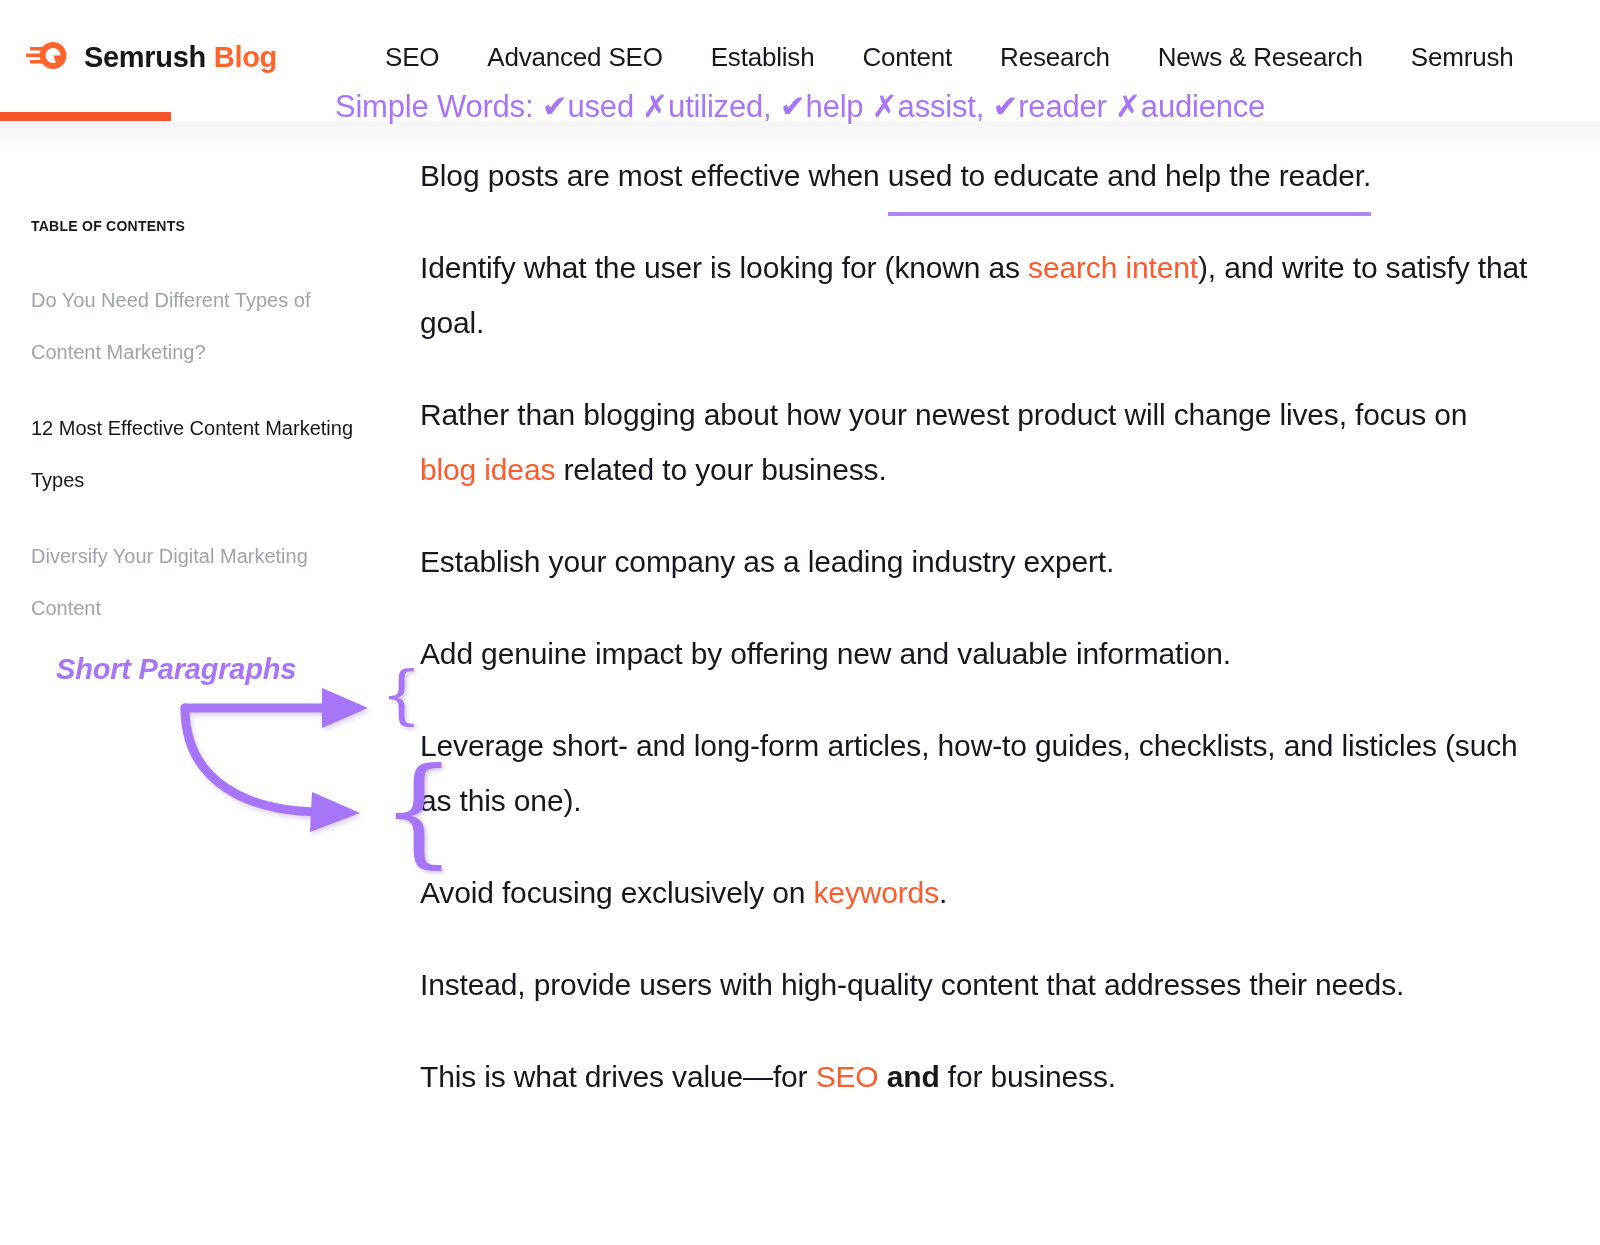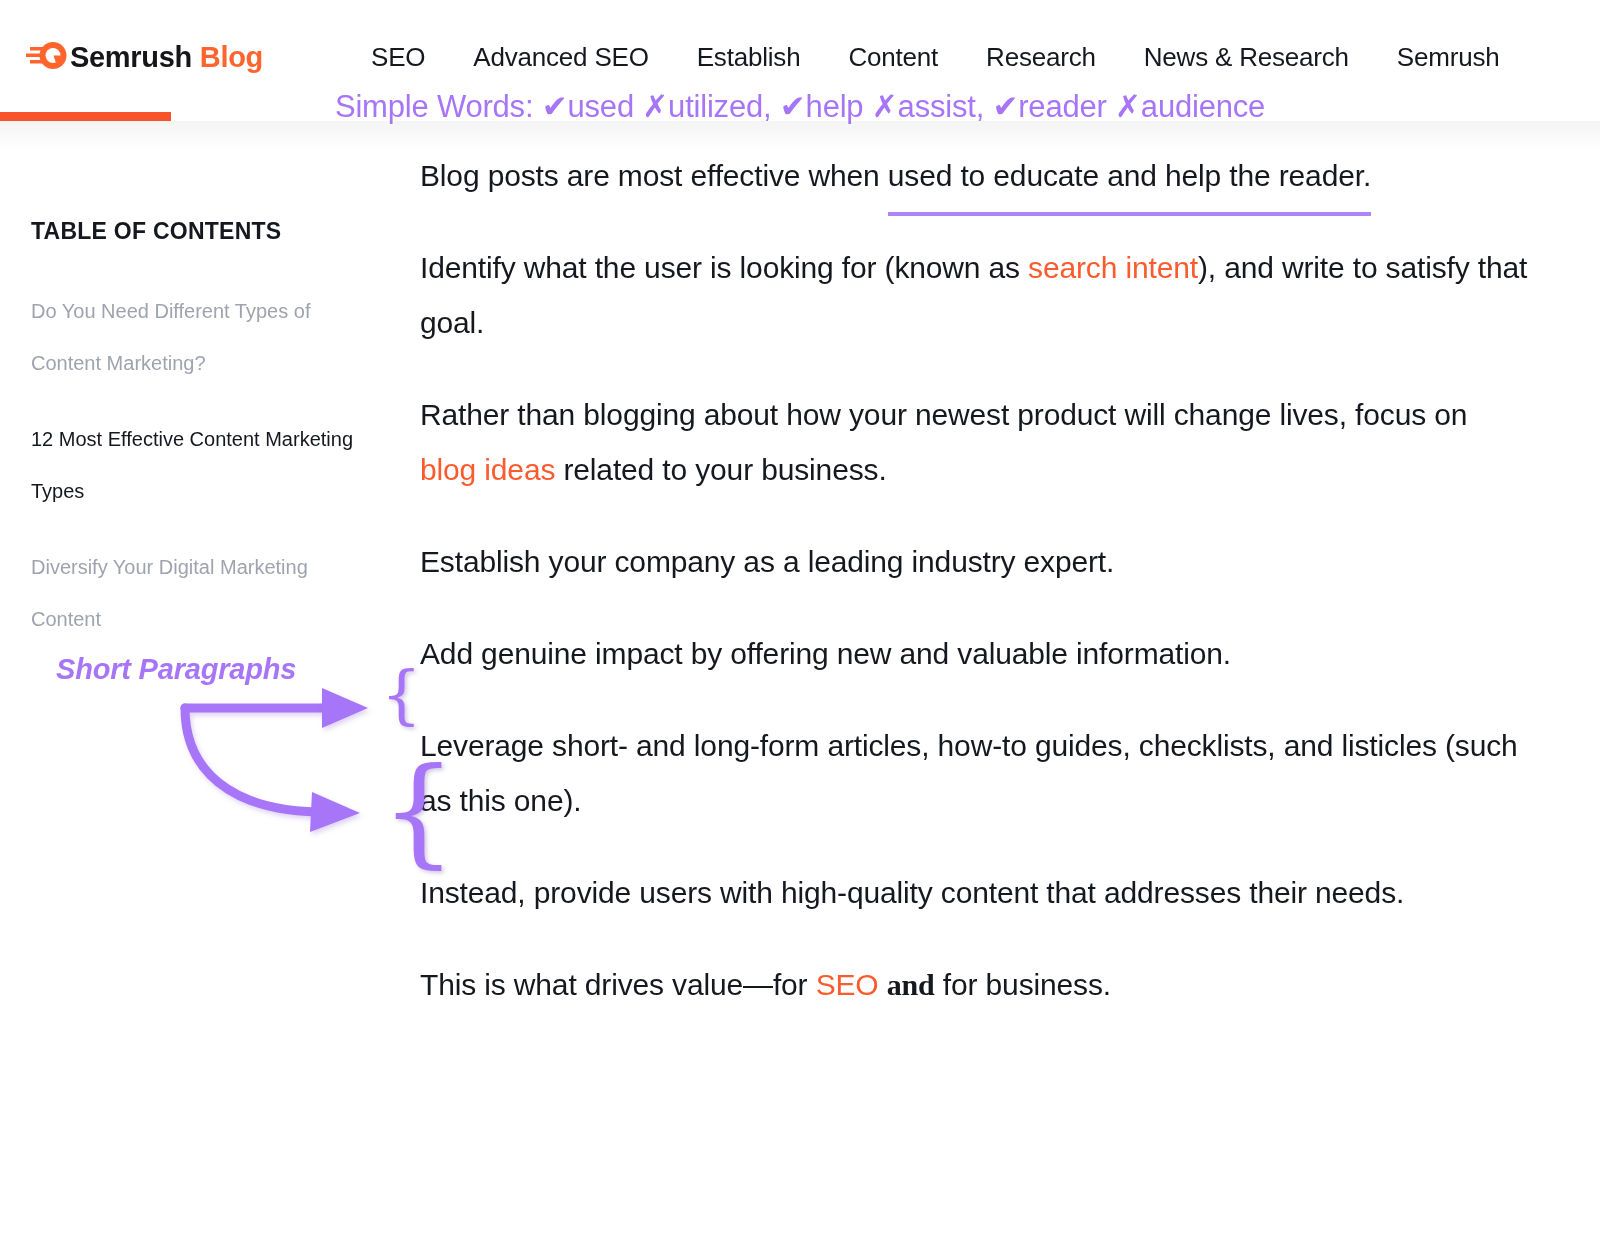--- a/index.html
+++ b/index.html
@@ -21,21 +21,21 @@
     background: #ffffff;
     display: flex;
     align-items: center;
     z-index: 5;
   }
 
   .brand {
     display: flex;
     align-items: center;
     margin-left: 24px;
-    gap: 0;
+    gap: 14px;
   }
 
   .brand-mark {
     width: 46px;
     height: 34px;
     display: block;
   }
 
   .brand-text {
     font-size: 29px;
@@ -105,21 +105,21 @@
 
   
   .toc {
     position: absolute;
     top: 218px;
     left: 31px;
     width: 350px;
     z-index: 3;
   }
   .toc-title {
-    font-size: 23px;
+    font-size: 14px;
     font-weight: 700;
     letter-spacing: 0.25px;
     color: #16181f;
     margin-bottom: 40px;
   }
   .toc-item {
     font-size: 20px;
     line-height: 52px;
     color: #9ea3ae;
     margin-bottom: 24px;
@@ -137,21 +137,21 @@
   }
   .para {
     font-size: 30px;
     line-height: 55px;
     color: #16181f;
     margin-bottom: 37px;
     letter-spacing: -0.15px;
   }
   .para:last-child { margin-bottom: 0; }
   .link { color: #fb5b2d; cursor: pointer; }
-  .bold { font-weight: 700; font-family: Liberation Serif, serif; }
+  .bold { font-weight: 700; }
   .ann-underline {
     border-bottom: 4px solid #b185f5;
     padding-bottom: 20px;
     box-decoration-break: clone;
     -webkit-box-decoration-break: clone;
   }
 
   
   .annotation-left {
     position: absolute;
@@ -238,20 +238,21 @@
   <div class="toc-item">Diversify Your Digital Marketing Content</div>
 </aside>
 
 <main class="article">
   <p class="para"><span>Blog posts are most effective when </span><span class="ann-underline">used to educate and help the reader.</span></p>
   <p class="para"><span>Identify what the user is looking for (known as </span><span class="link">search intent</span><span>), and write to satisfy that goal.</span></p>
   <p class="para"><span>Rather than blogging about how your newest product will change lives, focus on </span><span class="link">blog ideas</span><span> related to your business.</span></p>
   <p class="para"><span>Establish your company as a leading industry expert.</span></p>
   <p class="para"><span>Add genuine impact by offering new and valuable information.</span></p>
   <p class="para"><span>Leverage short- and long-form articles, how-to guides, checklists, and listicles (such as this one).</span></p>
+  <p class="para"><span>Avoid focusing exclusively on </span><span class="link">keywords</span><span>.</span></p>
   <p class="para"><span>Instead, provide users with high-quality content that addresses their needs.</span></p>
   <p class="para"><span>This is what drives value—for </span><span class="link">SEO</span><span> </span><span class="bold">and</span><span> for business.</span></p>
 </main>
 
 <div class="annotation-left">Short Paragraphs</div>
 
 <svg class="ann-svg" viewBox="0 0 430 230">
   <defs>
     <filter id="softglow" x="-30%" y="-30%" width="160%" height="160%">
       <feDropShadow dx="2" dy="3" stdDeviation="2.5" flood-color="#8b63d6" flood-opacity="0.28"></feDropShadow>

